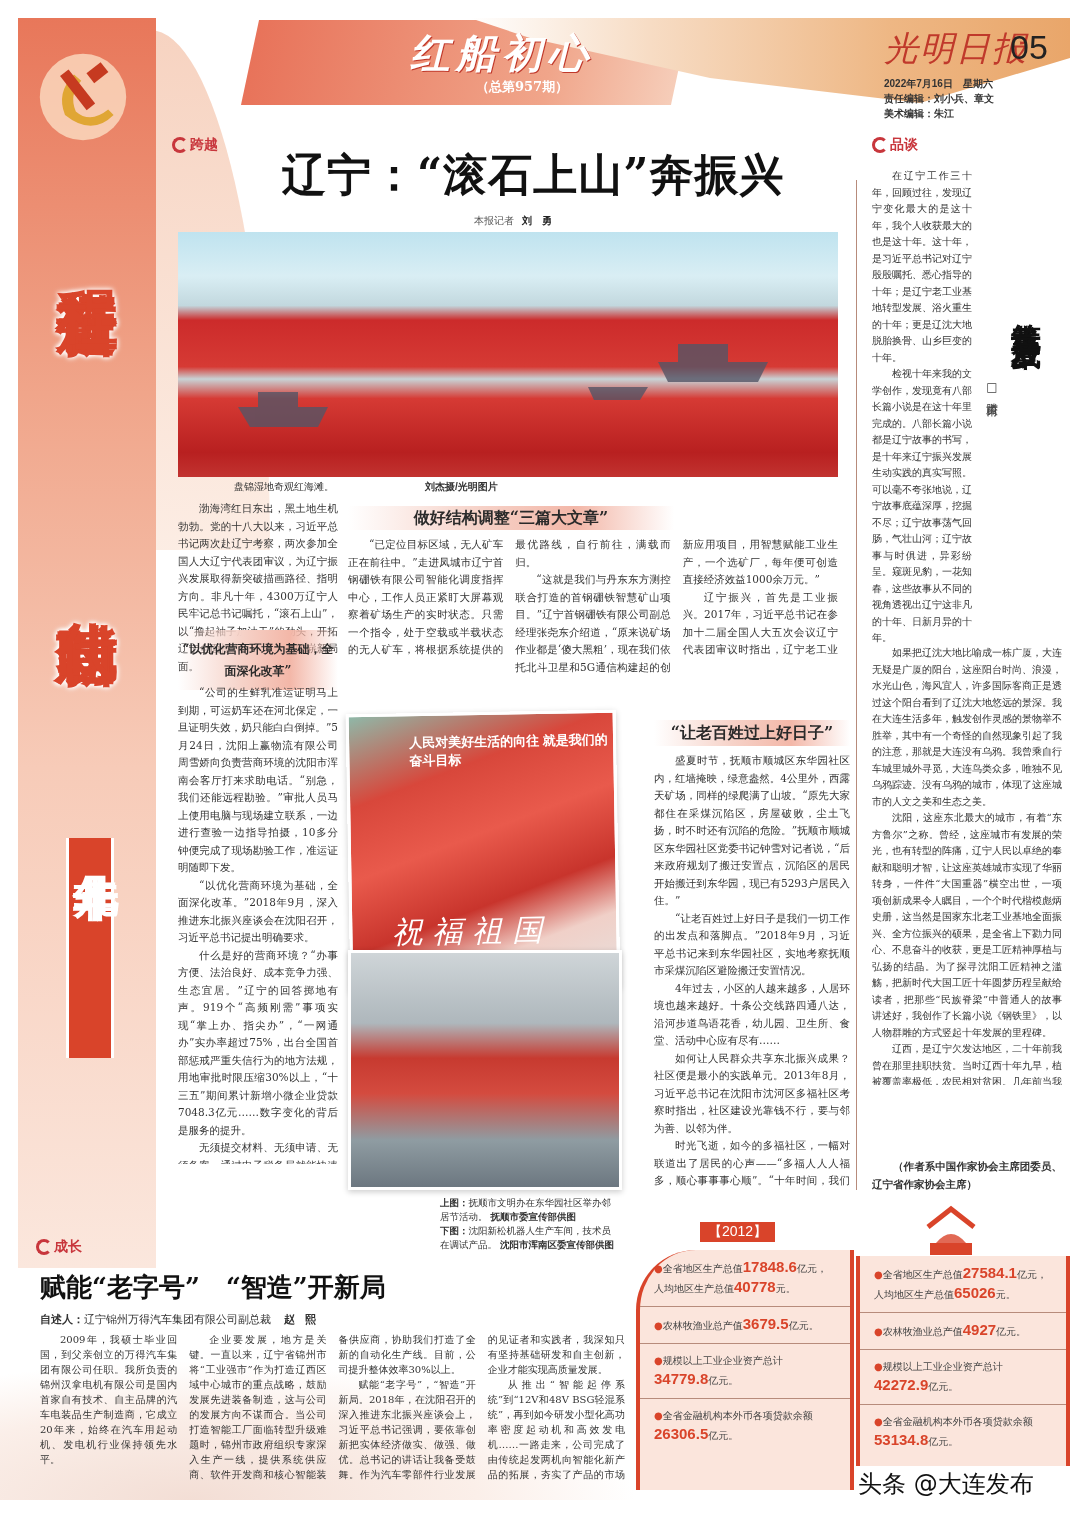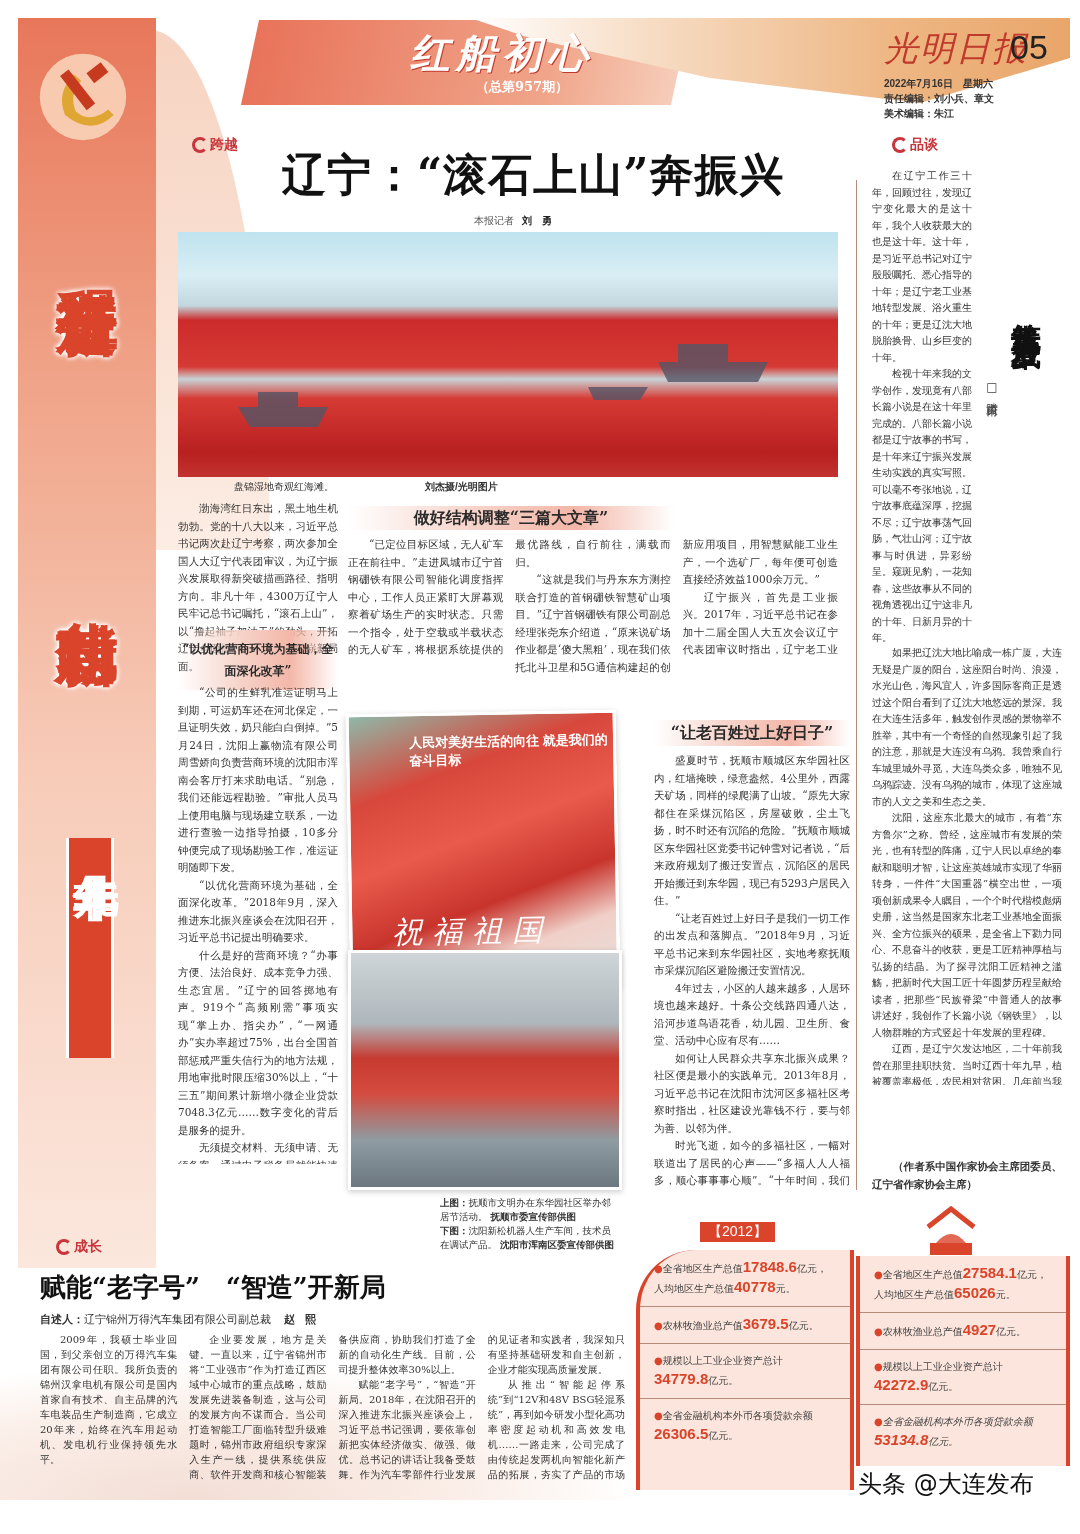--- a/index.html
+++ b/index.html
@@ -16,21 +16,21 @@
   .masthead-meta { left: 884px; top: 76px; font-size: 10px; line-height: 15px; color: #333; font-family: "Liberation Sans", sans-serif; font-weight: bold; }
 
   
   .left-banner { left: 18px; top: 18px; width: 138px; height: 1250px; background: linear-gradient(180deg,#e8775a 0%,#f0a58a 30%,#f7cbb8 60%,#fbe7dd 100%); }
   .party-emblem { left: 38px; top: 52px; width: 90px; height: 90px; }
   .vert-slogan { left: 50px; width: 70px; font-family: "Liberation Sans", sans-serif; font-weight: bold; color: #d9442a; font-size: 62px; line-height: 74px; text-align: center; text-shadow: 0 0 4px #fff,0 0 6px #fff; }
   .vert-box { left: 66px; top: 838px; width: 48px; height: 220px; background: #d9442a; border-left: 3px solid #fff; border-right: 3px solid #fff; }
   .vert-box span { display: block; color: #fff; font-size: 46px; font-weight: bold; text-align: center; line-height: 56px; font-family: "Liberation Sans", sans-serif; }
   .curve-deco { left: 150px; top: 30px; width: 120px; height: 520px; background: linear-gradient(180deg,#f3c0a6,#fbe5d8); border-radius: 0 100% 0 0; opacity: .7; }
 
-  .section-tag { font-family: "Liberation Sans", sans-serif; font-weight: bold; color: #c8363c; font-size: 14px; margin-left: 20px; }
+  .section-tag { font-family: "Liberation Sans", sans-serif; font-weight: bold; color: #c8363c; font-size: 14px; }
   .section-tag .g { display: inline-block; width: 16px; height: 16px; border: 3px solid #c8363c; border-right-color: transparent; border-radius: 50%; vertical-align: middle; margin-right: 2px; }
 
   .main-headline { left: 282px; top: 146px; font-size: 44px; font-weight: bold; color: #111; letter-spacing: 1px; }
   .byline { left: 474px; top: 214px; font-size: 10px; color: #555; }
   .byline b { color: #222; margin-left: 8px; letter-spacing: 10px; }
 
   .photo-main { left: 178px; top: 232px; width: 660px; height: 245px; background: linear-gradient(180deg,#bfe3ef 0%,#d9eef4 18%,#c2d8de 30%,#cc2b2b 36%,#d63a34 55%,#c8d3d6 60%,#d63a34 68%,#b82020 90%,#c23330 100%); }
   .photo-caption { font-size: 10px; color: #333; }
 
   .body-text { font-size: 10.5px; line-height: 17.5px; color: #333; text-align: justify; }
@@ -187,21 +187,21 @@
 
 <svg class="abs" style="left:924px;top:1205px;" width="54" height="52" viewBox="0 0 54 52">
   <path d="M4 22 L27 4 L50 22" stroke="#d9442a" stroke-width="5" fill="none"></path>
   <rect x="6" y="38" width="42" height="12" fill="#d9442a"></rect>
   <path d="M12 38 Q27 20 42 38Z" fill="#d9442a" opacity=".8"></path>
 </svg>
 <div class="abs stat-panel" style="left:856px;top:1256px;width:214px;height:210px;">
   <div class="stat-item"><span class="dot">●</span><span>全省地区生产总值</span><span class="num">27584.1</span><span>亿元，</span><span>人均地区生产总值</span><span class="num">65026</span><span>元。</span></div>
   <div class="stat-item"><span class="dot">●</span><span>农林牧渔业总产值</span><span class="num">4927</span><span>亿元。</span></div>
   <div class="stat-item"><span class="dot">●</span><span>规模以上工业企业资产总计</span><span class="num">42272.9</span><span>亿元。</span></div>
-  <div class="stat-item" style="border-bottom:none;font-style:italic;"><span class="dot">●</span><span>全省金融机构本外币各项贷款余额</span><span class="num">53134.8</span><span>亿元。</span></div>
+  <div class="stat-item" style="border-bottom:none;"><span class="dot">●</span><span>全省金融机构本外币各项贷款余额</span><span class="num">53134.8</span><span>亿元。</span></div>
 </div>
 
 <div class="abs mountain-bg"></div>
 <div class="abs section-tag" style="left:36px;top:1238px;">
   <span class="g"></span><span>成长</span>
 </div>
 <div class="abs bottom-headline">赋能“老字号”　“智造”开新局</div>
 <div class="abs bottom-narrator">
   <b>自述人：</b><span>辽宁锦州万得汽车集团有限公司副总裁</span>
   <b style="margin-left:10px;letter-spacing:10px;">赵熙</b>

